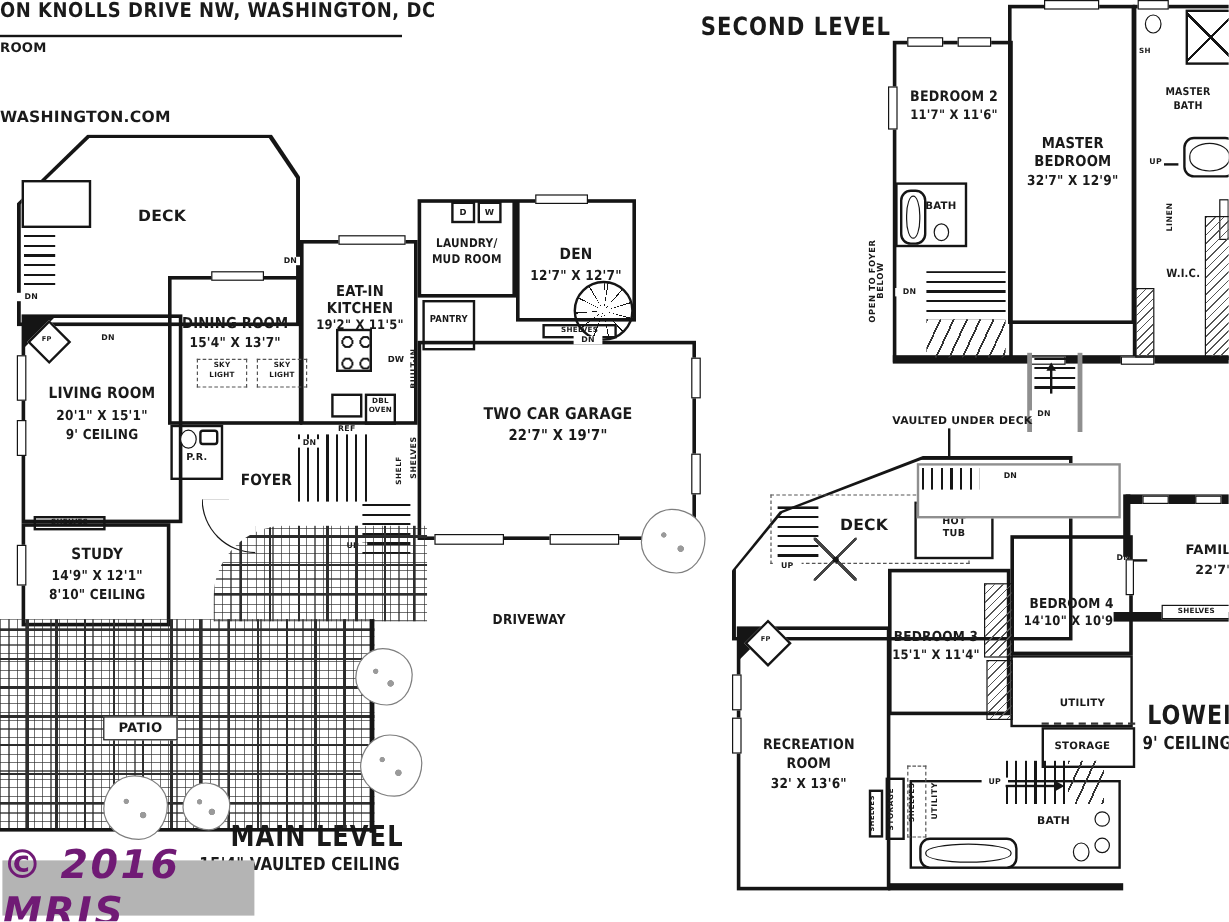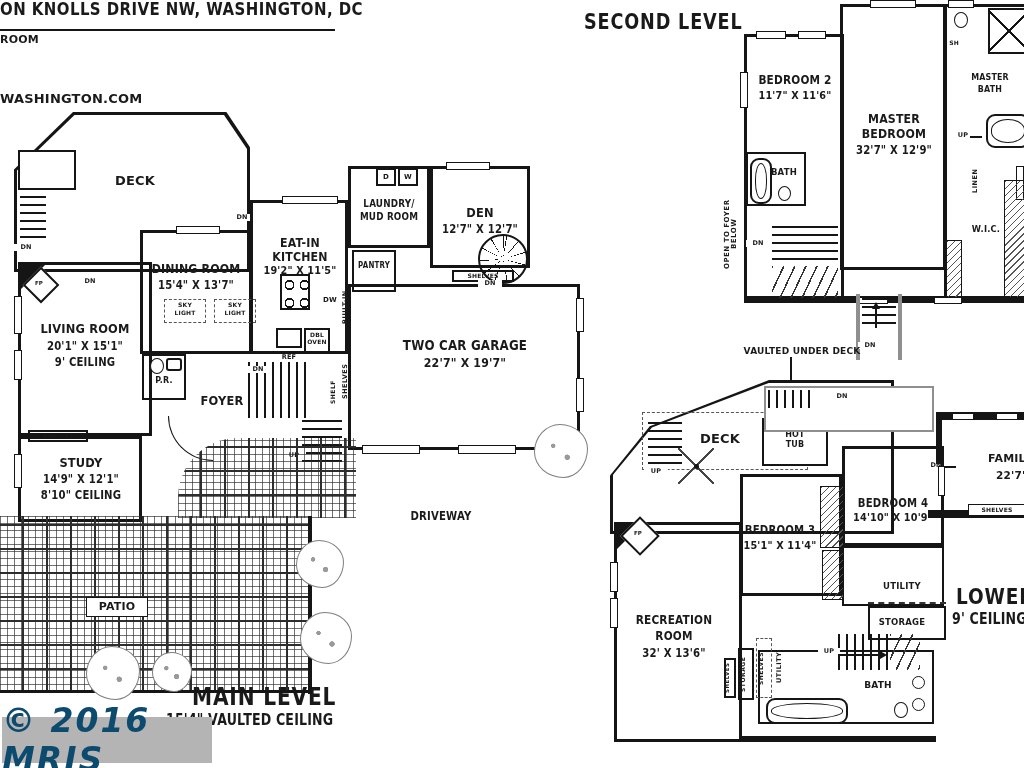--- a/index.html
+++ b/index.html
@@ -44,21 +44,21 @@
     linear-gradient(135deg,transparent calc(50% - 1.2px),#444 calc(50% - 1.2px) calc(50% + 1.2px),transparent calc(50% + 1.2px));}
   .diam{position:absolute;border:2px solid #151515;background:#fff;transform:rotate(45deg);}
   .shower{position:absolute;border:2px solid #151515;background:
     linear-gradient(45deg,transparent calc(50% - 1px),#151515 calc(50% - 1px) calc(50% + 1px),transparent calc(50% + 1px)),
     linear-gradient(135deg,transparent calc(50% - 1px),#151515 calc(50% - 1px) calc(50% + 1px),transparent calc(50% + 1px));}
   .arcbl{position:absolute;border-left:1.8px solid #151515;border-bottom:1.8px solid #151515;
          border-radius:0 0 0 100%;}
   .tri{position:absolute;width:0;height:0;}
   .deckO{position:absolute;background:#151515;}
   .deckI{position:absolute;background:#fff;}
-  .wm{position:absolute;background:#b4b4b4;color:#0c4a6e;font-style:italic;font-weight:700;
+  .wm{position:absolute;background:#b4b4b4;color:#701a75;font-style:italic;font-weight:700;
       display:flex;align-items:center;justify-content:center;letter-spacing:2px;}
 </style>
 </head>
 <body>
 
 <div id="canvas">
 
   <div class="lbl" style="left:0;top:6;font-size:17px;transform:scaleX(.88);transform-origin:left top;letter-spacing:.5px;">ON KNOLLS DRIVE NW, WASHINGTON, DC</div>
   <div class="blk" style="left:0;top:29px;width:335px;height:2px;"></div>
   <div class="lbl" style="left:0;top:34px;font-size:11px;text-align:left;">ROOM</div>

